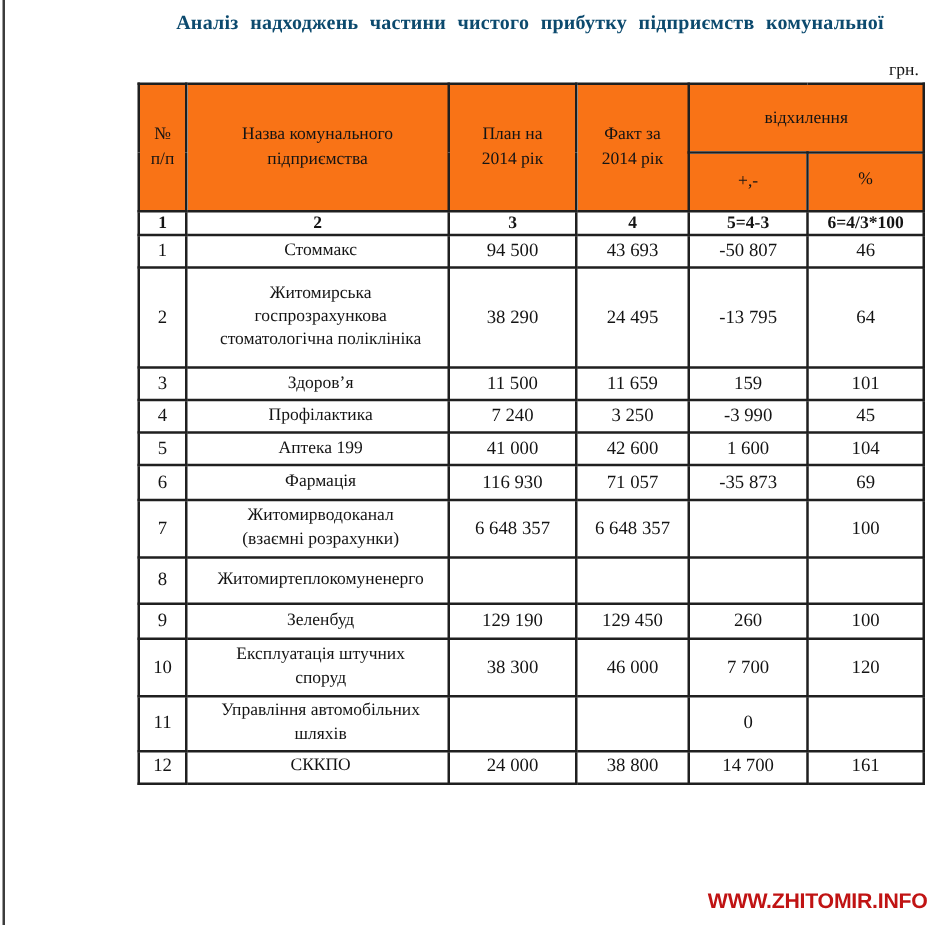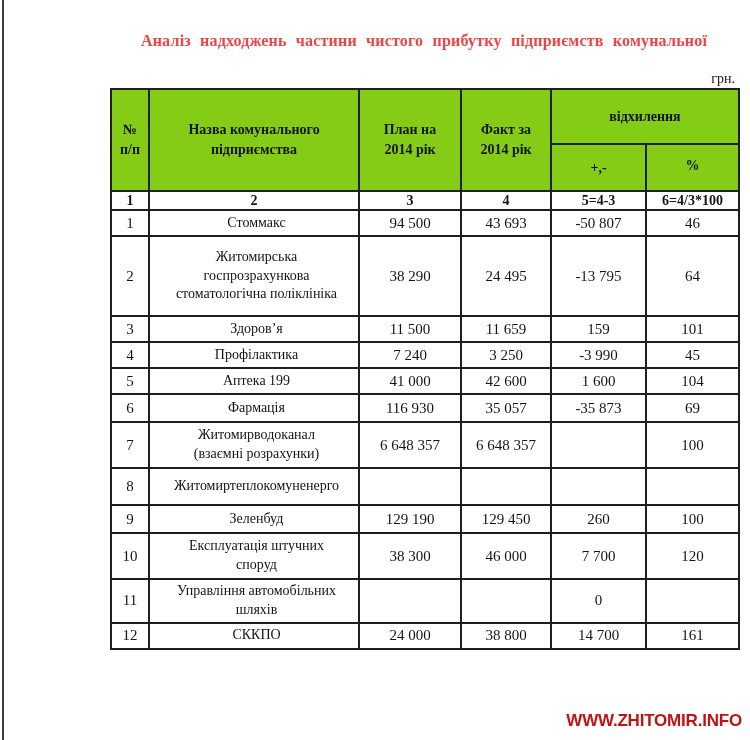--- a/index.html
+++ b/index.html
@@ -23,26 +23,26 @@
     height: 740px;
     background: #3c3c3c;
   }
   .page {
     position: absolute;
     left: 110px;
     top: 0;
     width: 628px;
   }
   .title {
-    padding-top: 30px;
+    padding-top: 8px;
     text-align: center;
     font-weight: bold;
     font-size: 16px;
     line-height: 22px;
-    color: #ef4444;
+    color: #0c4a6e;
   }
   .title-line1 { word-spacing: 5px; letter-spacing: 0.2px; }
   .title-line2 { letter-spacing: 0.2px; }
   .currency {
     text-align: right;
     font-size: 14px;
     line-height: 16px;
     margin-top: 19px;
     margin-bottom: 1px;
     padding-right: 3px;
@@ -51,26 +51,26 @@
     border-collapse: collapse;
     table-layout: fixed;
     width: 628px;
   }
   table.report th, table.report td {
     border: 2px solid var(--border-color, #1f1f1f);
     overflow: hidden;
     vertical-align: middle;
   }
   th.hc {
-    font-weight: bold;
+    font-weight: normal;
     font-size: 14px;
     line-height: 1.4;
     text-align: center;
     white-space: pre-line;
-    background: #84cc16;
+    background: #f97316;
   }
   tr.h1 { height: 55px; }
   tr.h2 { height: 47px; }
   th.dev-pct { vertical-align: bottom; padding-bottom: 5px; }
   tr.cn { height: 19px; }
   tr.cn td {
     font-weight: bold;
     font-size: 14px;
     text-align: center;
     padding: 0;
@@ -193,21 +193,21 @@
         <td class="name">Аптека 199</td>
         <td class="val">41 000</td>
         <td class="val">42 600</td>
         <td class="val">1 600</td>
         <td class="val">104</td>
       </tr>
       <tr class="r6">
         <td class="num">6</td>
         <td class="name">Фармація</td>
         <td class="val">116 930</td>
-        <td class="val">35 057</td>
+        <td class="val">71 057</td>
         <td class="val">-35 873</td>
         <td class="val">69</td>
       </tr>
       <tr class="r7">
         <td class="num">7</td>
         <td class="name">Житомирводоканал
 (взаємні розрахунки)</td>
         <td class="val">6 648 357</td>
         <td class="val">6 648 357</td>
         <td class="val"></td>

